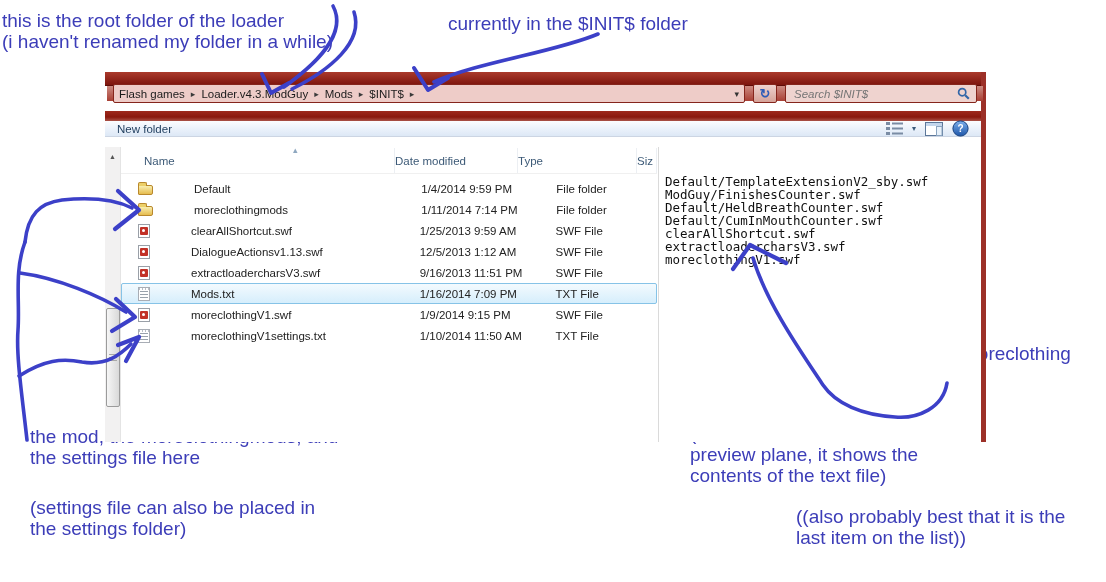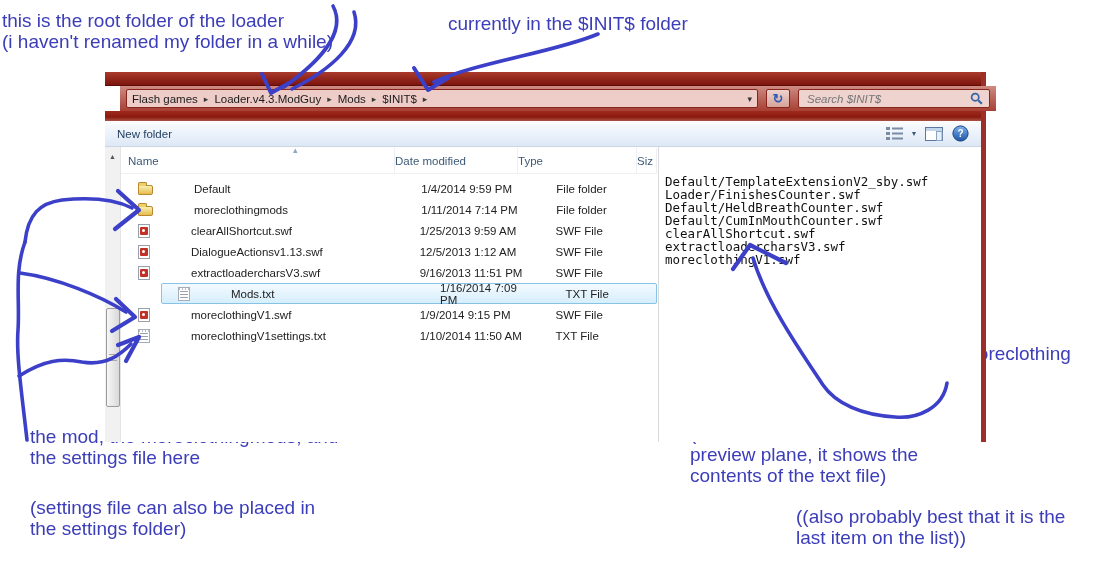--- a/index.html
+++ b/index.html
@@ -7,39 +7,39 @@
           font-family:"Liberation Sans",sans-serif;}
 
   
   .note{position:absolute;color:#3c3db8;font-size:19px;line-height:21px;white-space:pre-line;}
 
   
   .window{position:absolute;left:105px;top:72px;width:876px;height:370px;
           border-right:5px solid #9c3028;background:#fff;}
   .topstrip{position:absolute;left:0;top:0;width:100%;height:14px;
             background:linear-gradient(#aa3a2c,#7d140d);border-bottom:1px solid #5e0c07;box-sizing:border-box;}
-  .addr-row{position:absolute;left:15px;top:14px;width:100%;height:25px;
+  .addr-row{position:absolute;left:2px;top:14px;width:100%;height:15px;
             background:linear-gradient(#cd8b82,#a83f34);display:flex;align-items:center;
             padding:0 6px;box-sizing:border-box;gap:8px;}
   .crumb-field{width:632px;height:19px;background:#eeccc8;border:1px solid #85251c;border-radius:2px;
                display:flex;align-items:center;padding:0 5px;box-sizing:border-box;
                font-size:11.5px;color:#1b1b1b;}
   .crumb-sep{font-size:9px;color:#3a3a3a;margin:0 6px;}
   .crumb-caret{margin-left:auto;font-size:9px;color:#333;}
   .refresh-btn{width:24px;height:19px;background:linear-gradient(#eed2ce,#d6a399);
                border:1px solid #85251c;border-radius:2px;display:flex;align-items:center;
                justify-content:center;font-size:13px;font-weight:bold;color:#2d5cb8;box-sizing:border-box;}
   .search-field{flex:1;height:19px;background:#efd3cf;border:1px solid #85251c;border-radius:2px;
                 display:flex;align-items:center;padding:0 6px;box-sizing:border-box;}
   .search-field input{flex:1;border:none;outline:none;background:transparent;
                       font-family:"Liberation Sans",sans-serif;font-style:italic;
                       font-size:11.5px;color:#8b6f6c;}
   .strip2{position:absolute;left:0;top:39px;width:100%;height:10px;
           background:linear-gradient(#9e2a1d,#8a190e 60%,#aa5247);}
-  .toolbar{position:absolute;left:0;top:49px;width:100%;height:26px;
+  .toolbar{position:absolute;left:0;top:49px;width:100%;height:16px;
            background:linear-gradient(#fcfdfe,#eaf1fa 55%,#dde8f6);
            border-bottom:1px solid #ccd5e3;box-sizing:border-box;
            display:flex;align-items:center;padding:0 12px;}
   .newfolder{font-size:11.5px;color:#1e3c5c;}
   .tb-right{margin-left:auto;display:flex;align-items:center;gap:9px;}
   .tb-caret{font-size:8px;color:#3a5a7a;}
 
   .content{position:absolute;left:0;top:75px;width:100%;height:295px;background:#fff;}
 
   
@@ -51,30 +51,30 @@
                 background:linear-gradient(90deg,#f6f6f6,#d9d9d9);
                 border:1px solid #9b9b9b;border-radius:2px;}
   .scroll-thumb::after{content:"";position:absolute;left:2px;right:2px;top:45px;height:7px;
                 background:repeating-linear-gradient(#a8a8a8 0 1px,transparent 1px 3px);}
 
   
   .filelist{position:absolute;left:16px;top:0;width:536px;height:100%;}
   .hdr{position:absolute;left:0;top:1px;width:100%;height:26px;display:flex;
        font-size:11.5px;color:#3d5a77;border-bottom:1px solid #f0f0f0;box-sizing:border-box;}
   .hdr .cell{display:flex;align-items:center;border-right:1px solid #eceff3;box-sizing:border-box;}
-  .c-name{width:274px;padding-left:7px;box-sizing:border-box;}
+  .c-name{width:274px;padding-left:23px;box-sizing:border-box;}
   .c-date{width:123px;}
   .c-type{width:119px;}
   .c-size{flex:1;overflow:hidden;}
   .sort-asc{position:absolute;left:172px;top:-2px;font-size:9px;color:#8fa8c0;}
 
   .rows{position:absolute;left:0;top:31px;width:100%;}
   .frow{height:21px;display:flex;align-items:center;font-size:11.5px;color:#222;
         box-sizing:border-box;border:1px solid transparent;border-radius:2px;gap:32px;}
-  .frow.selected{background:linear-gradient(#f3fafe,#d6eefc);border-color:#86c3e7;margin-left:40px;}
+  .frow.selected{background:linear-gradient(#f3fafe,#d6eefc);border-color:#86c3e7;}
   .frow .icon{margin-left:16px;margin-right:9px;}
   .f-name{width:233px;overflow:hidden;white-space:nowrap;}
   .f-date{width:123px;}
   .f-type{width:119px;}
 
   .icon{width:15px;height:14px;position:relative;flex:none;display:inline-block;}
   .icon-folder{height:10px;margin-top:3px;background:linear-gradient(#f8eeb0,#e6bc4e);
                border:1px solid #b9882c;border-radius:1px 2px 2px 1px;box-sizing:border-box;width:15px;}
   .icon-folder::before{content:"";position:absolute;top:-4px;left:-1px;width:7px;height:3px;
                background:#ecd06a;border:1px solid #b9882c;border-bottom:none;border-radius:2px 2px 0 0;}
@@ -252,21 +252,21 @@
               <span class="icon icon-txt"></span>
               <span class="f-name">moreclothingV1settings.txt</span>
               <span class="f-date">1/10/2014 11:50 AM</span>
               <span class="f-type">TXT File</span>
             </div>
 
         </div>
       </div>
 
       <div class="preview">
-        <div>Default/TemplateExtensionV2_sby.swf</div><div>Loader/FinishesCounter.swf</div><div>Default/HeldBreathCounter.swf</div><div>Default/CumInMouthCounter.swf</div><div>clearAllShortcut.swf</div><div>extractloadercharsV3.swf</div><div>moreclothingV1.swf</div>
+        <div>Default/TemplateExtensionV2_sby.swf</div><div>ModGuy/FinishesCounter.swf</div><div>Default/HeldBreathCounter.swf</div><div>Default/CumInMouthCounter.swf</div><div>clearAllShortcut.swf</div><div>extractloadercharsV3.swf</div><div>moreclothingV1.swf</div>
       </div>
     </div>
   </div>
 
   <svg class="ink" viewBox="0 0 1106 582">
     <g fill="none" stroke="#3c40c8" stroke-width="3.6" stroke-linecap="round" stroke-linejoin="round">
 
       <path d="M 333,6 C 348,34 316,64 284,87"></path>
       <path d="M 354,12 C 364,42 330,70 292,89"></path>
       <path d="M 262,74 L 271,93 L 289,83" stroke-width="4"></path>

